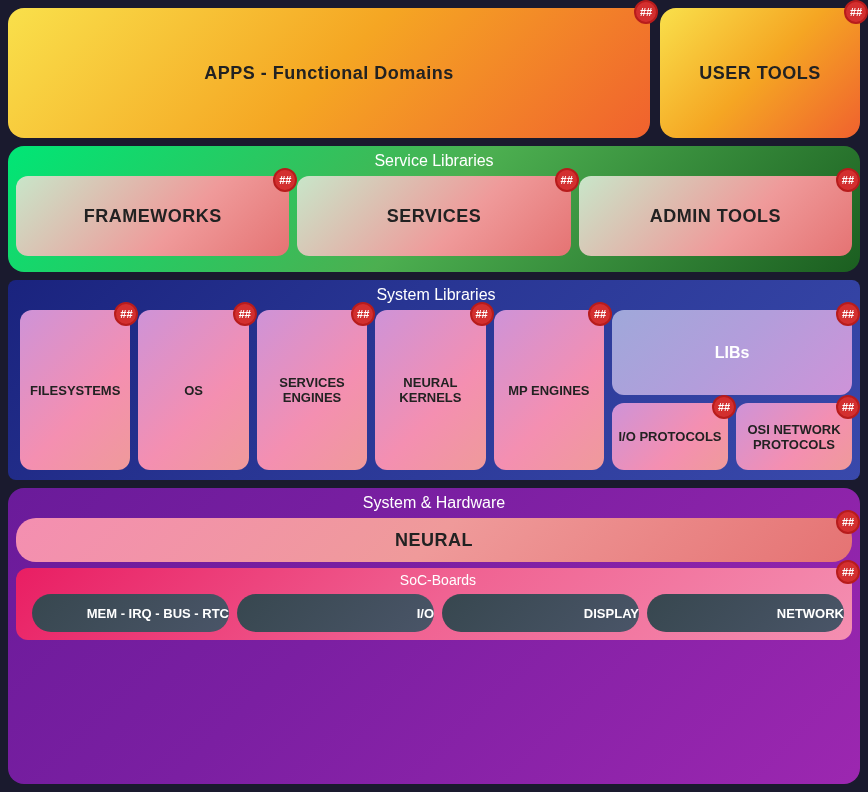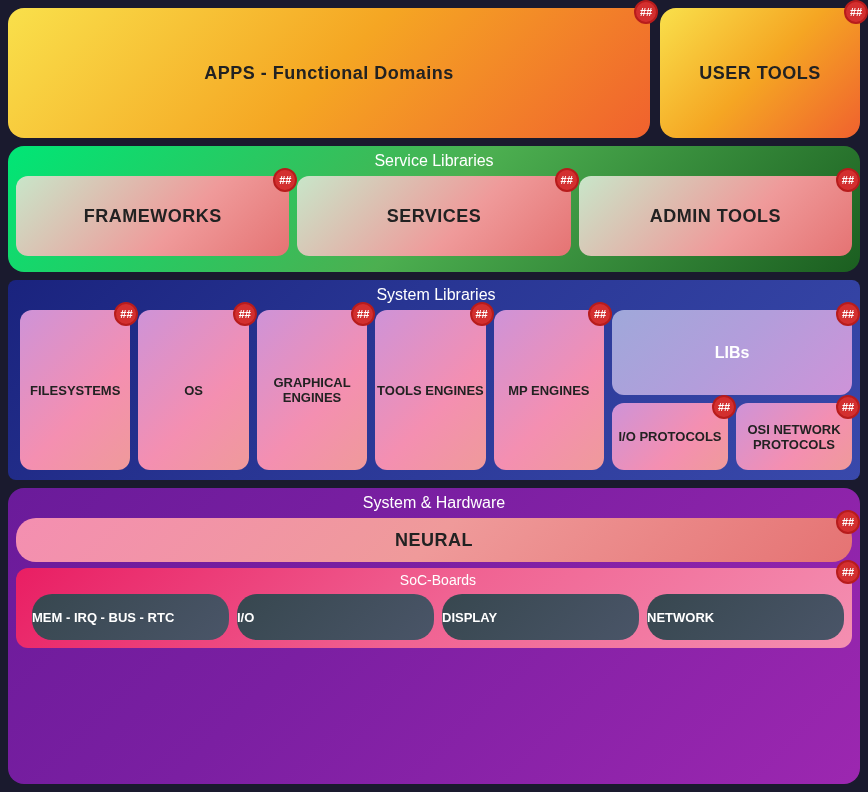--- a/index.html
+++ b/index.html
@@ -195,22 +195,22 @@
       display: flex;
       gap: 8px;
     }
 
     .soc-box {
       flex: 1;
       background: linear-gradient(135deg, #37474f 0%, #4a5568 100%);
       border-radius: 20px;
       display: flex;
       align-items: center;
-      justify-content: flex-start;
-      height: 46px;
+      justify-content: flex-end;
+      height: 38px;
     }
 
     .soc-box-label {
       font-size: 13px;
       font-weight: 700;
       color: white;
       text-align: center;
     }
 
     
@@ -280,25 +280,25 @@
         <div class="system-box">
           <span class="badge">##</span>
           <span class="system-box-label">FILESYSTEMS</span>
         </div>
         <div class="system-box">
           <span class="badge">##</span>
           <span class="system-box-label">OS</span>
         </div>
         <div class="system-box">
           <span class="badge">##</span>
-          <span class="system-box-label">GRAPHICAL ENGINES</span>
-        </div>
-        <div class="system-box">
-          <span class="badge">##</span>
-          <span class="system-box-label">TOOLS ENGINES</span>
+          <span class="system-box-label">SERVICES ENGINES</span>
+        </div>
+        <div class="system-box">
+          <span class="badge">##</span>
+          <span class="system-box-label">NEURAL KERNELS</span>
         </div>
         <div class="system-box">
           <span class="badge">##</span>
           <span class="system-box-label">MP ENGINES</span>
         </div>
       </div>
       <div class="system-right">
         <div class="libs-box">
           <span class="badge">##</span>
           <span class="box-label-white">LIBs</span>

